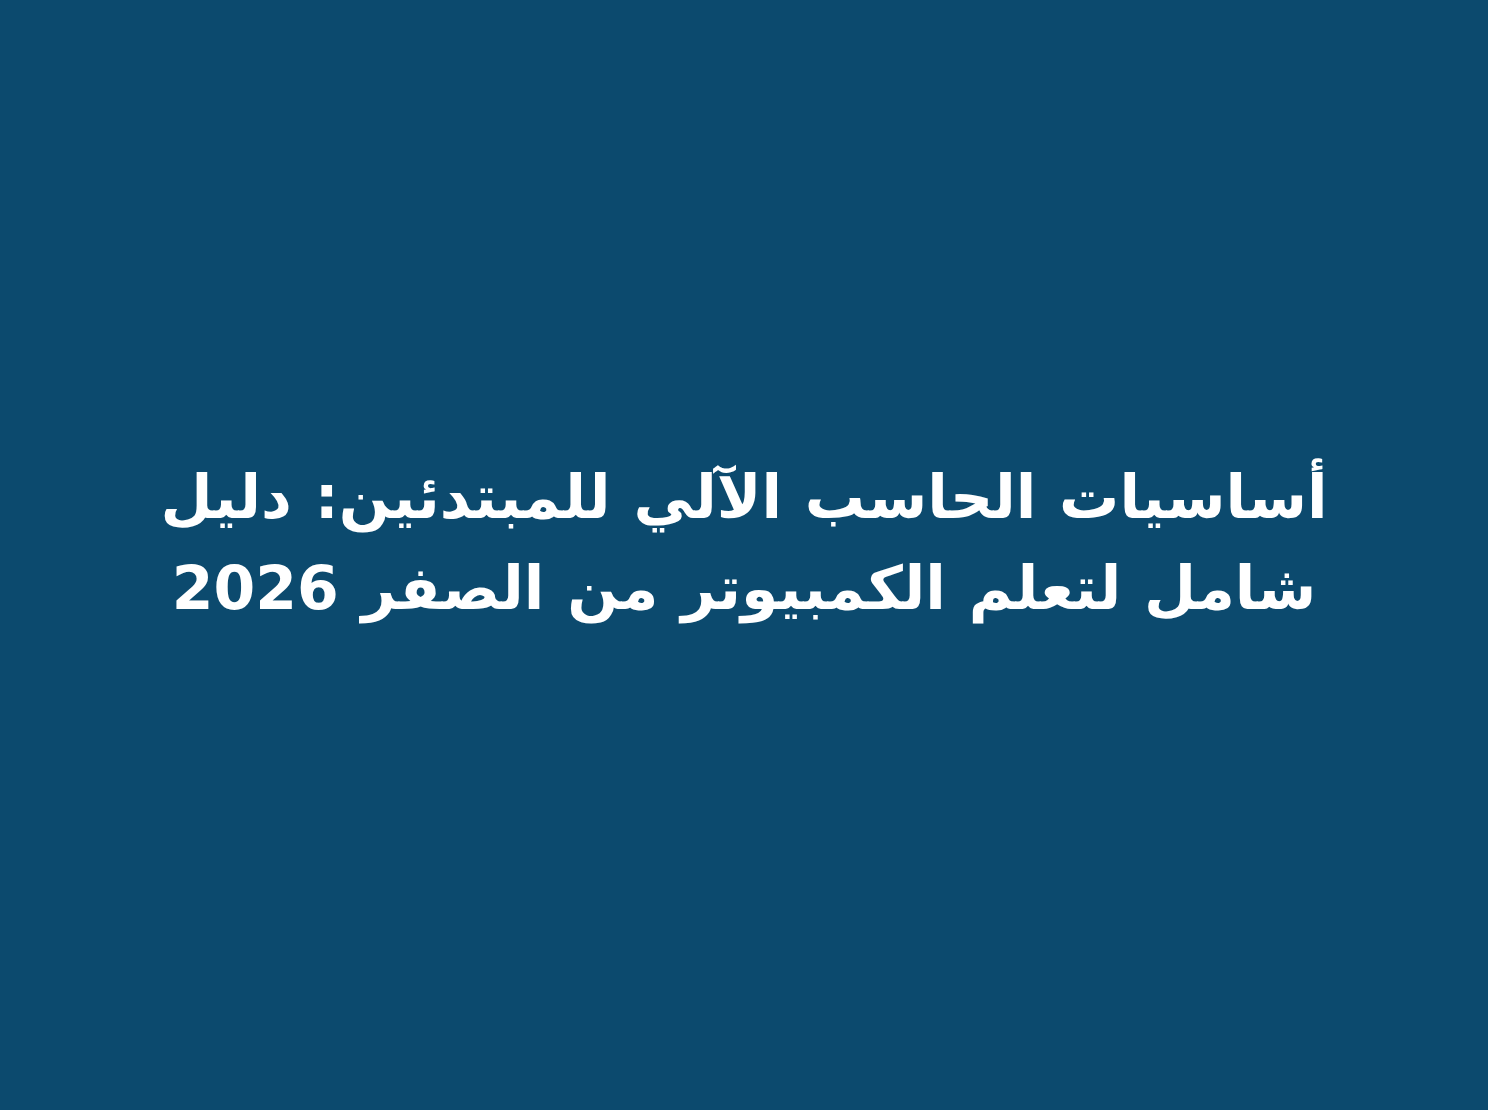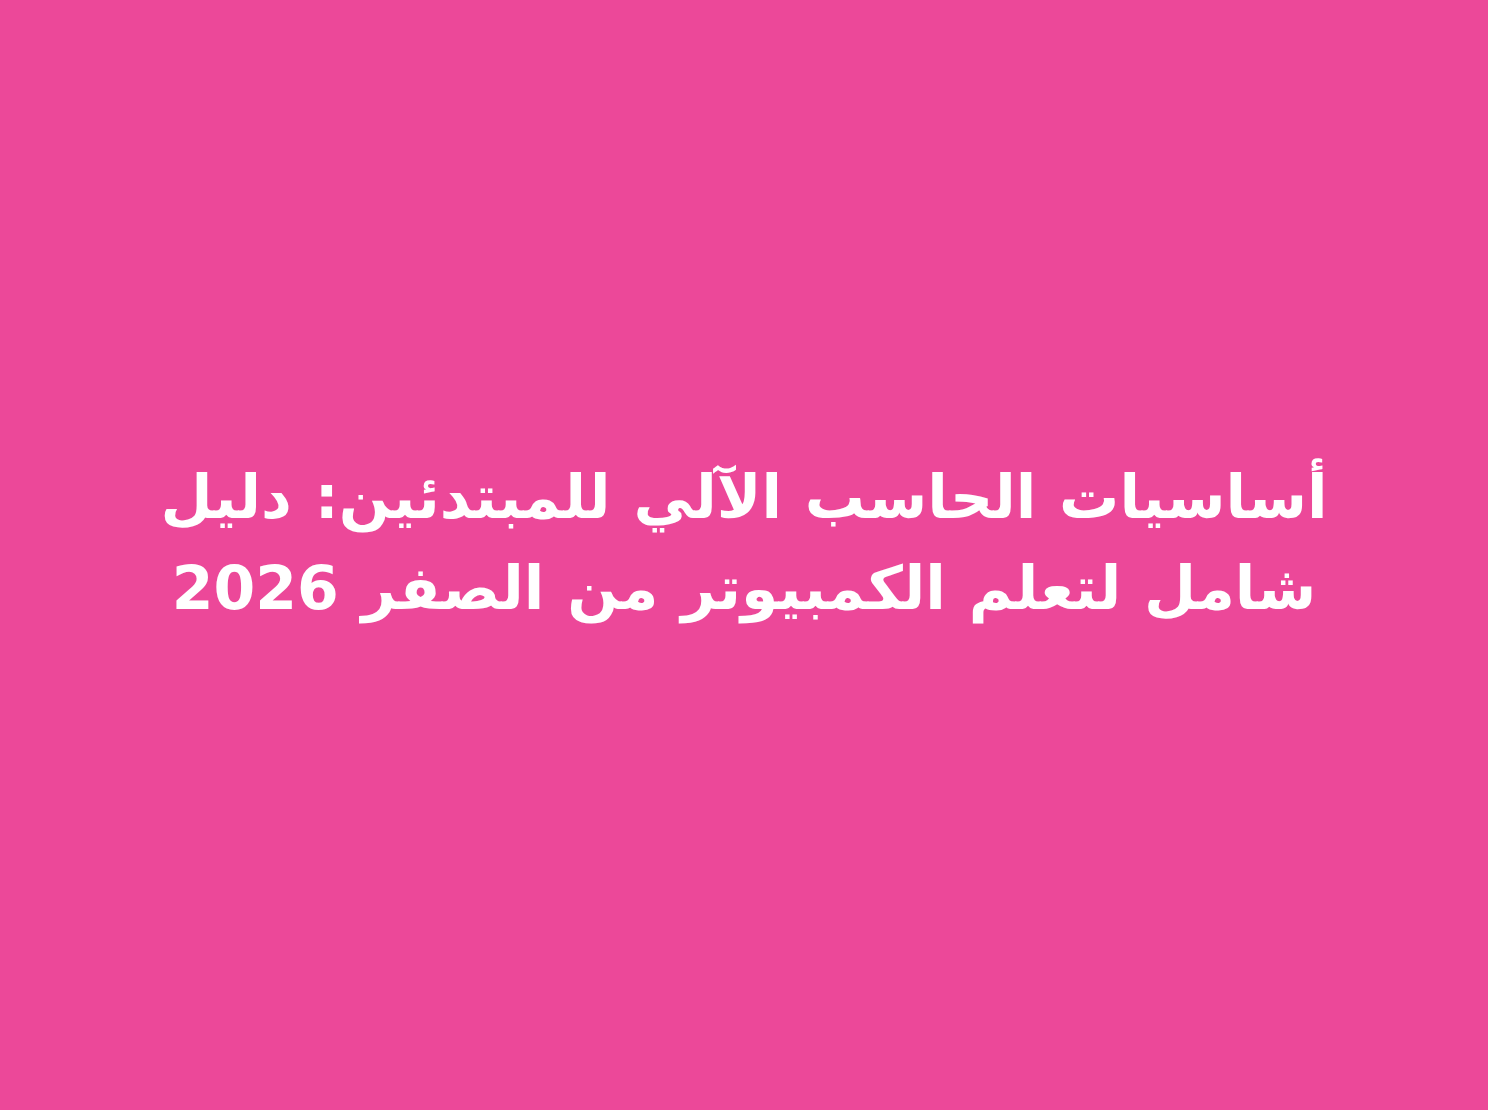--- a/index.html
+++ b/index.html
@@ -45,17 +45,17 @@
     word-spacing: 2px;
     direction: rtl;
     unicode-bidi: isolate;
     text-align: center;
     white-space: normal;
   }
 </style>
 </head>
 <body>
 
-<div class="poster" style="background-color: #ec4899; justify-content: center;">
+<div class="poster" style="background-color: #0c4a6e; justify-content: center;">
   <div class="title-block">
     <h1 class="title-text" style="color: rgb(255, 255, 255);">أساسيات الحاسب الآلي للمبتدئين: دليل شامل لتعلم الكمبيوتر من الصفر 2026</h1>
   </div>
 </div>
 
 </body></html>

